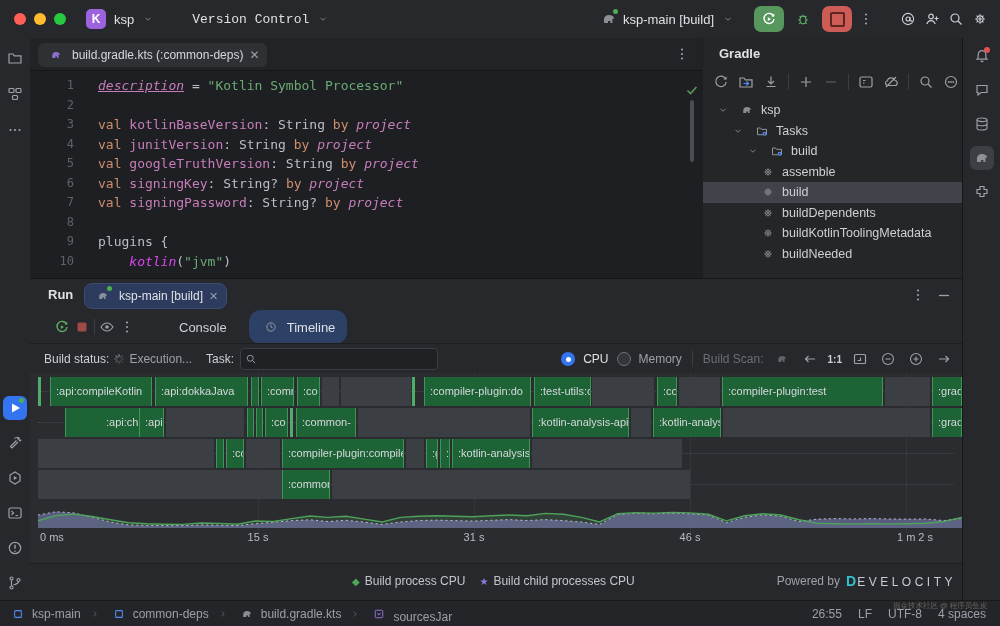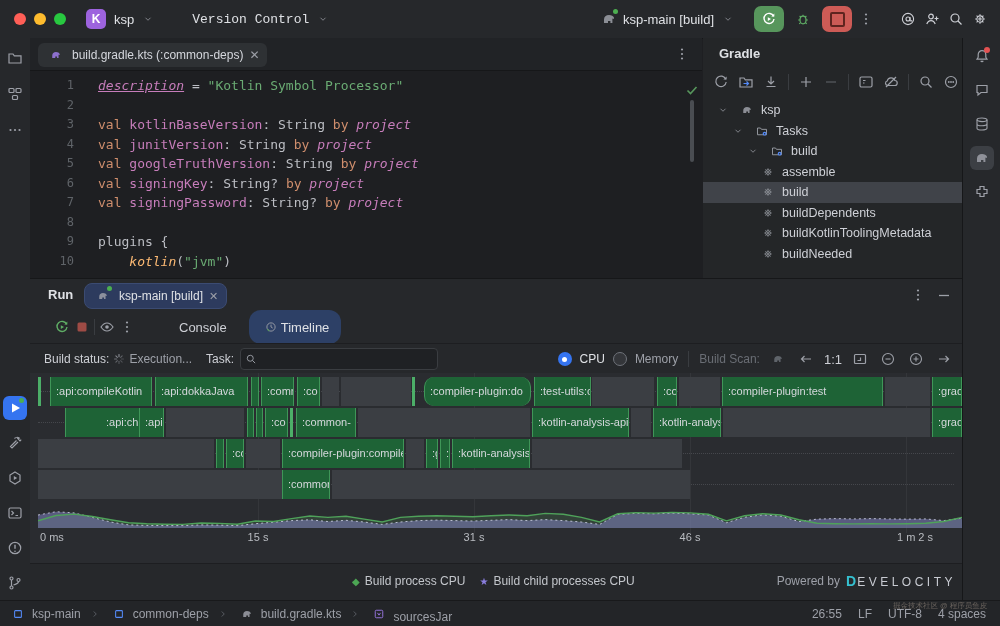--- a/index.html
+++ b/index.html
@@ -40,21 +40,21 @@
         align-items:center;padding:0 8px;gap:6px;color:#d5d7dd;font-size:12px;}
   #etab .close{color:#9da0a8;font-size:12px;}
   #ekebab{position:absolute;right:10px;top:6px;}
   #code{position:absolute;left:0;top:32px;width:672px;height:208px;padding-top:6px;
         font-family:"DejaVu Sans Mono",monospace;font-size:13px;}
   .cline{display:flex;height:19.5px;line-height:19.5px;white-space:pre;}
   .ln{width:44px;text-align:right;color:#5f6368;padding-right:8px;font-size:12px;flex:0 0 auto;}
   .ctext{padding-left:16px;}
   .kw{color:#cf8e6d;} .pl{color:#bcbec4;} .str{color:#6aab73;}
   .prop{color:#c77dbb;} .und{text-decoration:underline;font-style:italic;}
-  .ext{color:#c77dbb;font-style:italic;} .fn{color:#fdba74;font-style:italic;}
+  .ext{color:#c77dbb;font-style:italic;} .fn{color:#d946ef;font-style:italic;}
   #echeck{position:absolute;left:652px;top:42px;}
   #escroll{position:absolute;left:660px;top:62px;width:4px;height:62px;background:#4a4d52;border-radius:2px;}
   
   #gradle{left:703px;top:38px;width:259px;height:240px;background:#242628;}
   #gradle-title{position:absolute;left:16px;top:8px;color:#dfe1e5;font-weight:600;}
   #gradle-toolbar{position:absolute;left:8px;top:32px;display:flex;align-items:center;gap:5px;height:24px;}
   .vsep{width:1px;height:16px;background:#3a3d41;margin:0 2px;}
   #gradle-tree{position:absolute;left:0;top:62px;width:259px;}
   .trow{height:20.5px;display:flex;align-items:center;gap:4px;font-size:12.5px;color:#ced0d6;padding-right:6px;}
   .trow.sel{background:#404349;}
@@ -62,21 +62,21 @@
   #runpanel{left:30px;top:278px;width:932px;height:322px;background:#26282b;border-top:1px solid #161719;}
   #run-hdr{position:absolute;left:0;top:0;width:932px;height:32px;}
   #run-lbl{position:absolute;left:18px;top:8px;font-weight:600;color:#dfe1e5;}
   #run-tab{position:absolute;left:54px;top:4px;height:24px;background:#2d3b5e;border:1px solid #3b4b72;border-radius:8px;
            display:flex;align-items:center;gap:6px;padding:0 8px;color:#dfe1e5;font-size:12px;}
   #run-hdr-right{position:absolute;right:8px;top:6px;display:flex;gap:6px;}
   #run-toolbar{position:absolute;left:0;top:32px;width:932px;height:32px;display:flex;align-items:center;}
   #rerun-ic{color:#5fad65;margin-left:22px;}
   #stop-ic{color:#9e4b45;}
   .tab-lbl{color:#ced0d6;padding:0 14px;}
-  #timeline-tab{height:24px;background:#2d4066;border-radius:12px;display:flex;align-items:center;
+  #timeline-tab{height:24px;background:#2d4066;border-radius:12px;display:flex;align-items:center;gap:6px;
                 padding:5px 12px;color:#dfe1e5;margin-left:8px;}
   #statusrow{position:absolute;left:0;top:64px;width:932px;height:30px;border-top:1px solid #1d1e21;
              border-bottom:1px solid #1d1e21;display:flex;align-items:center;font-size:12px;}
   #statusrow .lab{color:#ced0d6;}
   #statusrow .dim{color:#9da0a8;}
   #task-search{width:196px;height:20px;background:#1f2124;border:1px solid #3a3d41;border-radius:4px;
                display:flex;align-items:center;color:#9da0a8;}
   #sr-right{position:absolute;right:8px;top:0;height:30px;display:flex;align-items:center;gap:8px;}
   .radio{width:14px;height:14px;border-radius:50%;box-sizing:border-box;}
   .radio.on{background:#3574f0;border:none;position:relative;}
@@ -651,21 +651,21 @@
         <span class="ic sm" style="color:#6a6e75">
             <svg viewBox="0 0 16 16">
               <path d="M3 12V8.5C3 5.7 5 4 8 4c2.5 0 4.3 1.1 4.9 2.6.4 1-.2 1.6-.9 1.2l-.6-.3V12h-2v-2H7v2H3z" fill="currentColor" opacity=".85"></path>
             </svg>
           </span>
         <span class="ic">
             <svg viewBox="0 0 16 16">
               <path d="M13 8H3.5M6.5 5L3.5 8l3 3" stroke="currentColor" fill="none" stroke-width="1.2"></path>
             </svg>
           </span>
-        <span style="color:#ced0d6;font-size:13px;font-weight:400">1:1</span>
+        <span style="color:#ced0d6;font-size:10px;font-weight:700">1:1</span>
         <span class="ic">
             <svg viewBox="0 0 16 16">
               <rect x="2.5" y="3.5" width="11" height="9" rx="1" stroke="currentColor" fill="none" stroke-width="1.2"></rect>
               <path d="M5.5 9.5h3v-3" stroke="currentColor" fill="none" stroke-width="1.2"></path>
             </svg>
           </span>
         <span class="ic">
             <svg viewBox="0 0 16 16">
               <circle cx="8" cy="8" r="5.5" stroke="currentColor" fill="none" stroke-width="1.1"></circle>
               <path d="M5.5 8h5" stroke="currentColor" stroke-width="1.1"></path>
@@ -693,21 +693,21 @@
           <div class="guide"></div>
           <div class="seg s" style="left: 8px; width: 3px;"></div>
           <div class="seg g" style="left: 20px; width: 102px;">:api:compileKotlin</div>
           <div class="seg g" style="left: 125px; width: 93px;">:api:dokkaJava</div>
           <div class="seg g" style="left: 221px; width: 8px;">:</div>
           <div class="seg g" style="left: 231px; width: 33px;">:comm</div>
           <div class="seg g" style="left: 267px; width: 23px;">:co</div>
           <div class="seg d" style="left: 292px; width: 17px;"></div>
           <div class="seg d" style="left: 311px; width: 70px;"></div>
           <div class="seg s" style="left: 382px; width: 3px;"></div>
-          <div class="seg g" style="left: 394px; width: 107px; border-radius: 10px;">:compiler-plugin:do</div>
+          <div class="seg g" style="left: 394px; width: 107px;">:compiler-plugin:do</div>
           <div class="seg g" style="left: 504px; width: 57px;">:test-utils:co</div>
           <div class="seg d" style="left: 562px; width: 62px;"></div>
           <div class="seg g" style="left: 627px; width: 20px;">:co</div>
           <div class="seg d" style="left: 649px; width: 41px;"></div>
           <div class="seg g" style="left: 692px; width: 161px;">:compiler-plugin:test</div>
           <div class="seg d" style="left: 855px; width: 45px;"></div>
           <div class="seg g" style="left: 902px; width: 30px;">:gradl</div>
         </div>
         <div class="trowbar" style="top: 35px;">
           <div class="guide"></div>

